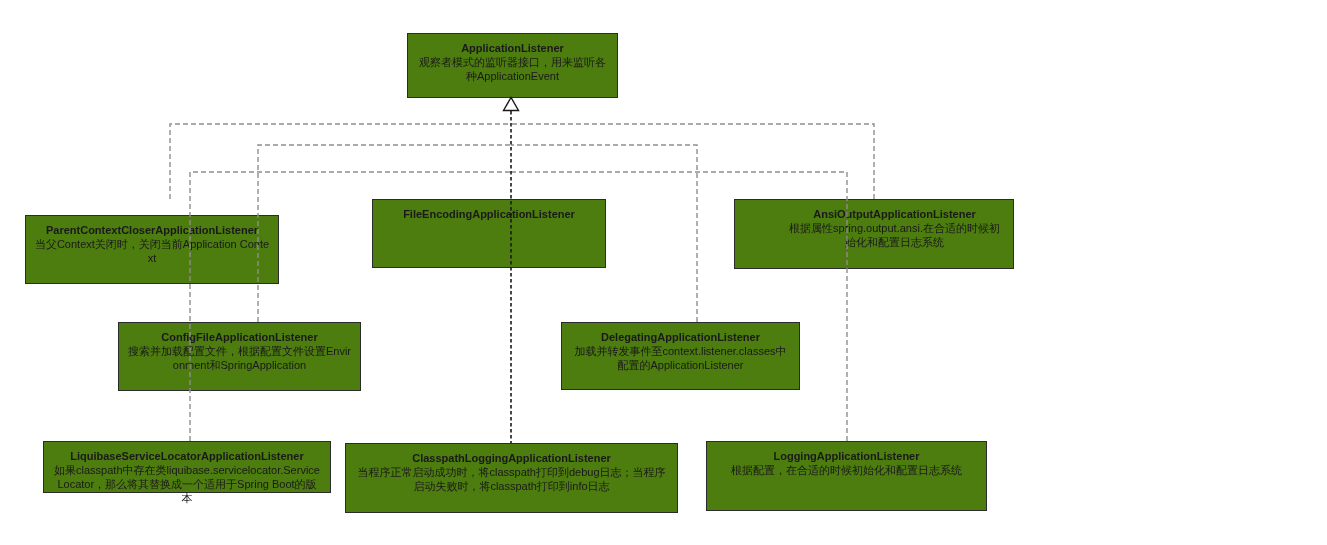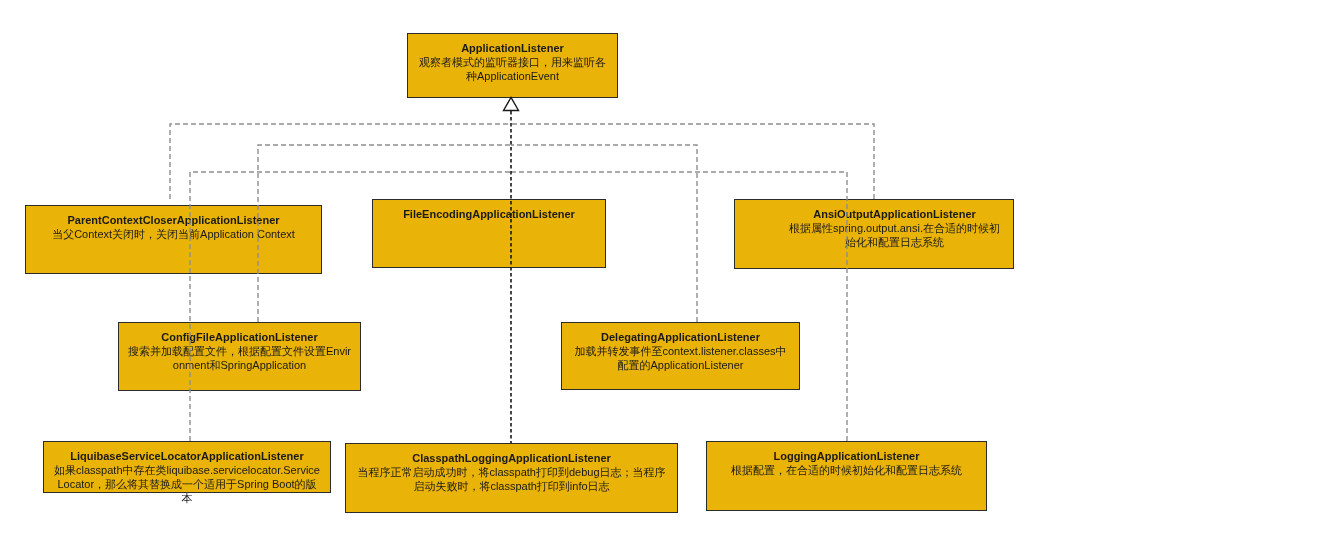--- a/index.html
+++ b/index.html
@@ -6,21 +6,21 @@
   .canvas{
     position:relative;
     width:1327px;height:545px;
     background:#ffffff;
     font-family:"Liberation Sans","DejaVu Sans",sans-serif;
     overflow:hidden;
   }
   .node{
     position:absolute;
     box-sizing:border-box;
-    background:#eab308;
+    background:#4d7c0f;
     border:1.5px solid #2b2b2b;
     display:flex;
     flex-direction:column;
     align-items:center;
     justify-content:flex-start;
     padding-top:8px;
     z-index:2;
     color:#1a1a1a;
   }
   .node .title{
@@ -47,21 +47,21 @@
 </head>
 <body>
 
 <div class="canvas">
 
   <div class="node" style="left:407px;top:33px;width:211px;height:65px;">
     <div class="title">ApplicationListener</div>
     <div class="desc">观察者模式的监听器接口，用来监听各种ApplicationEvent</div>
   </div>
 
-  <div class="node" style="left:25px;top:205px;width:297px;height:69px;">
+  <div class="node" style="left:25px;top:215px;width:254px;height:69px;">
     <div class="title">ParentContextCloserApplicationListener</div>
     <div class="desc">当父Context关闭时，关闭当前Application Context</div>
   </div>
 
   <div class="node" style="left:372px;top:199px;width:234px;height:69px;">
     <div class="title">FileEncodingApplicationListener</div>
   </div>
 
   <div class="node" style="left:734px;top:199px;width:280px;height:70px;padding-left:41px;">
     <div class="title">AnsiOutputApplicationListener</div>

